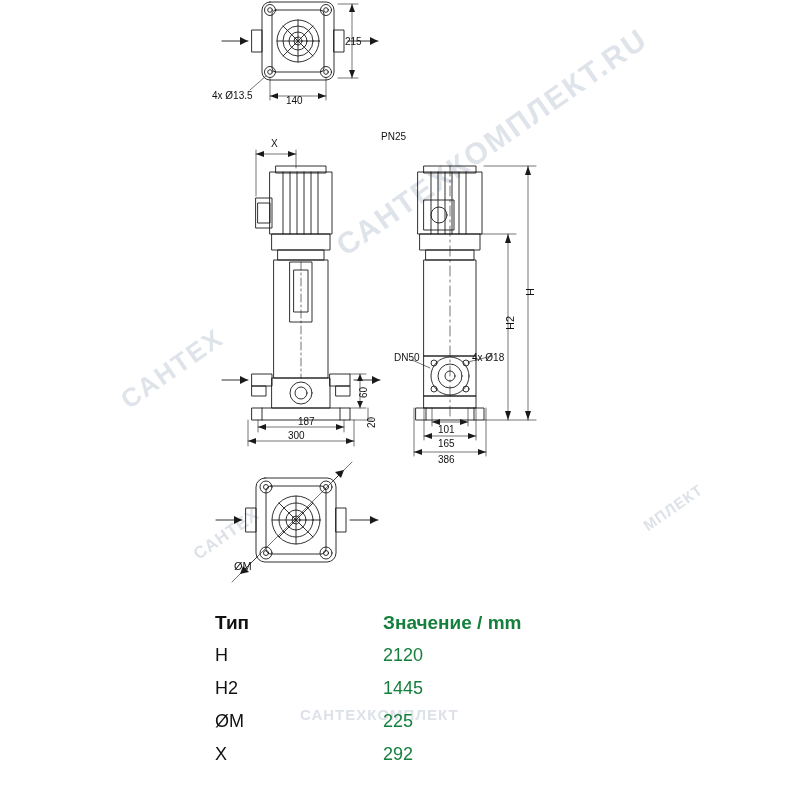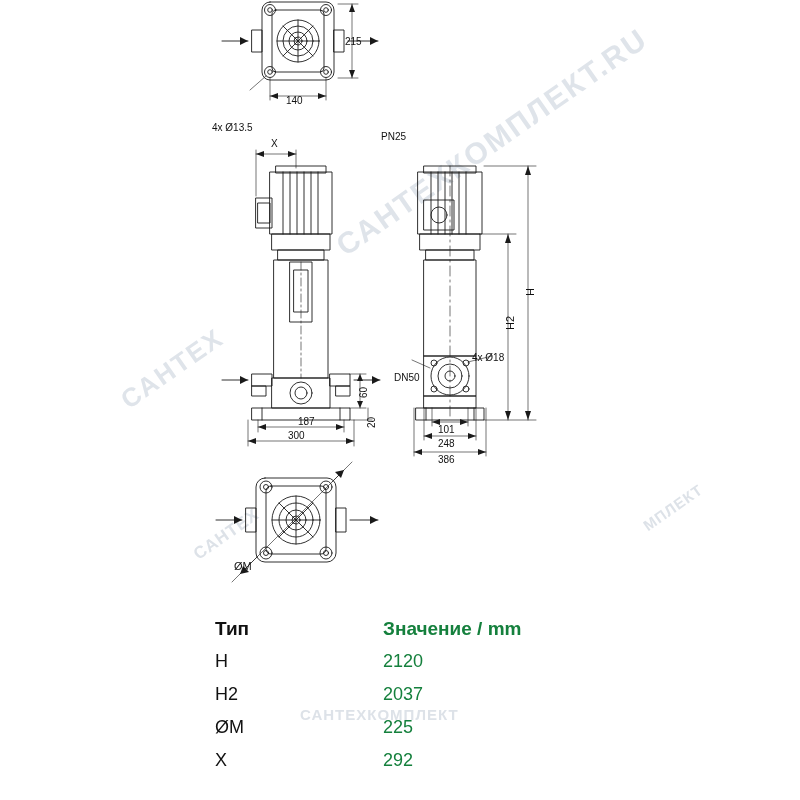--- a/index.html
+++ b/index.html
@@ -47,21 +47,21 @@
   }
   
   .spec-table {
     position: absolute;
     left: 215px;
     top: 612px;
     width: 420px;
   }
   .spec-row {
     display: flex;
-    align-items: center;
+    align-items: flex-start;
     height: 33px;
   }
   .spec-head {
     font-size: 19px;
     font-weight: bold;
     color: #111;
   }
   .spec-cell-type {
     width: 168px;
     font-size: 18px;
@@ -322,53 +322,53 @@
         <line x1="332" y1="482" x2="352" y2="462" stroke-width="0.6"></line>
         <line x1="240" y1="574" x2="344" y2="470" stroke-width="0.6"></line>
         <polygon points="240,574 249,572 243,566" fill="#1a1a1a" stroke="none"></polygon>
         <polygon points="344,470 335,472 341,478" fill="#1a1a1a" stroke="none"></polygon>
       </g>
 
     </g>
   </svg>
 
   <div class="lbl" style="left:345px; top:36px;">215</div>
-  <div class="lbl" style="left:212px; top:90px;margin-top:32px;">4x Ø13.5</div>
+  <div class="lbl" style="left:212px; top:90px;">4x Ø13.5</div>
   <div class="lbl" style="left:286px; top:95px;">140</div>
 
   <div class="lbl" style="left:359px; top:131px;padding-left:22px;">PN25</div>
   <div class="lbl" style="left:271px; top:138px;">X</div>
 
   <div class="lbl" style="left:298px; top:416px;">187</div>
   <div class="lbl" style="left:288px; top:430px;">300</div>
   <div class="lbl lbl-rot" style="left:358px; top:398px;">60</div>
   <div class="lbl lbl-rot" style="left:366px; top:428px;">20</div>
 
-  <div class="lbl" style="left:394px; top:352px;margin-top:20px;">DN50</div>
+  <div class="lbl" style="left:394px; top:352px;">DN50</div>
   <div class="lbl" style="left:472px; top:352px;">4x Ø18</div>
   <div class="lbl lbl-rot" style="left:524px; top:296px; font-size:11px;">H</div>
   <div class="lbl lbl-rot" style="left:504px; top:330px; font-size:11px;">H2</div>
   <div class="lbl" style="left:438px; top:424px;">101</div>
-  <div class="lbl" style="left:438px; top:438px;">248</div>
+  <div class="lbl" style="left:438px; top:438px;">165</div>
   <div class="lbl" style="left:438px; top:454px;">386</div>
 
   <div class="lbl" style="left:234px; top:560px; font-size:11px;">ØM</div>
 
   <div class="spec-table">
     <div class="spec-row spec-head">
       <div class="spec-cell-type">Тип</div>
       <div class="spec-cell-val">Значение / mm</div>
     </div>
     <div class="spec-row">
       <div class="spec-cell-type">H</div>
       <div class="spec-cell-val">2120</div>
     </div>
     <div class="spec-row">
       <div class="spec-cell-type">H2</div>
-      <div class="spec-cell-val">2037</div>
+      <div class="spec-cell-val">1445</div>
     </div>
     <div class="spec-row">
       <div class="spec-cell-type">ØM</div>
       <div class="spec-cell-val">225</div>
     </div>
     <div class="spec-row">
       <div class="spec-cell-type">X</div>
       <div class="spec-cell-val">292</div>
     </div>
   </div>

